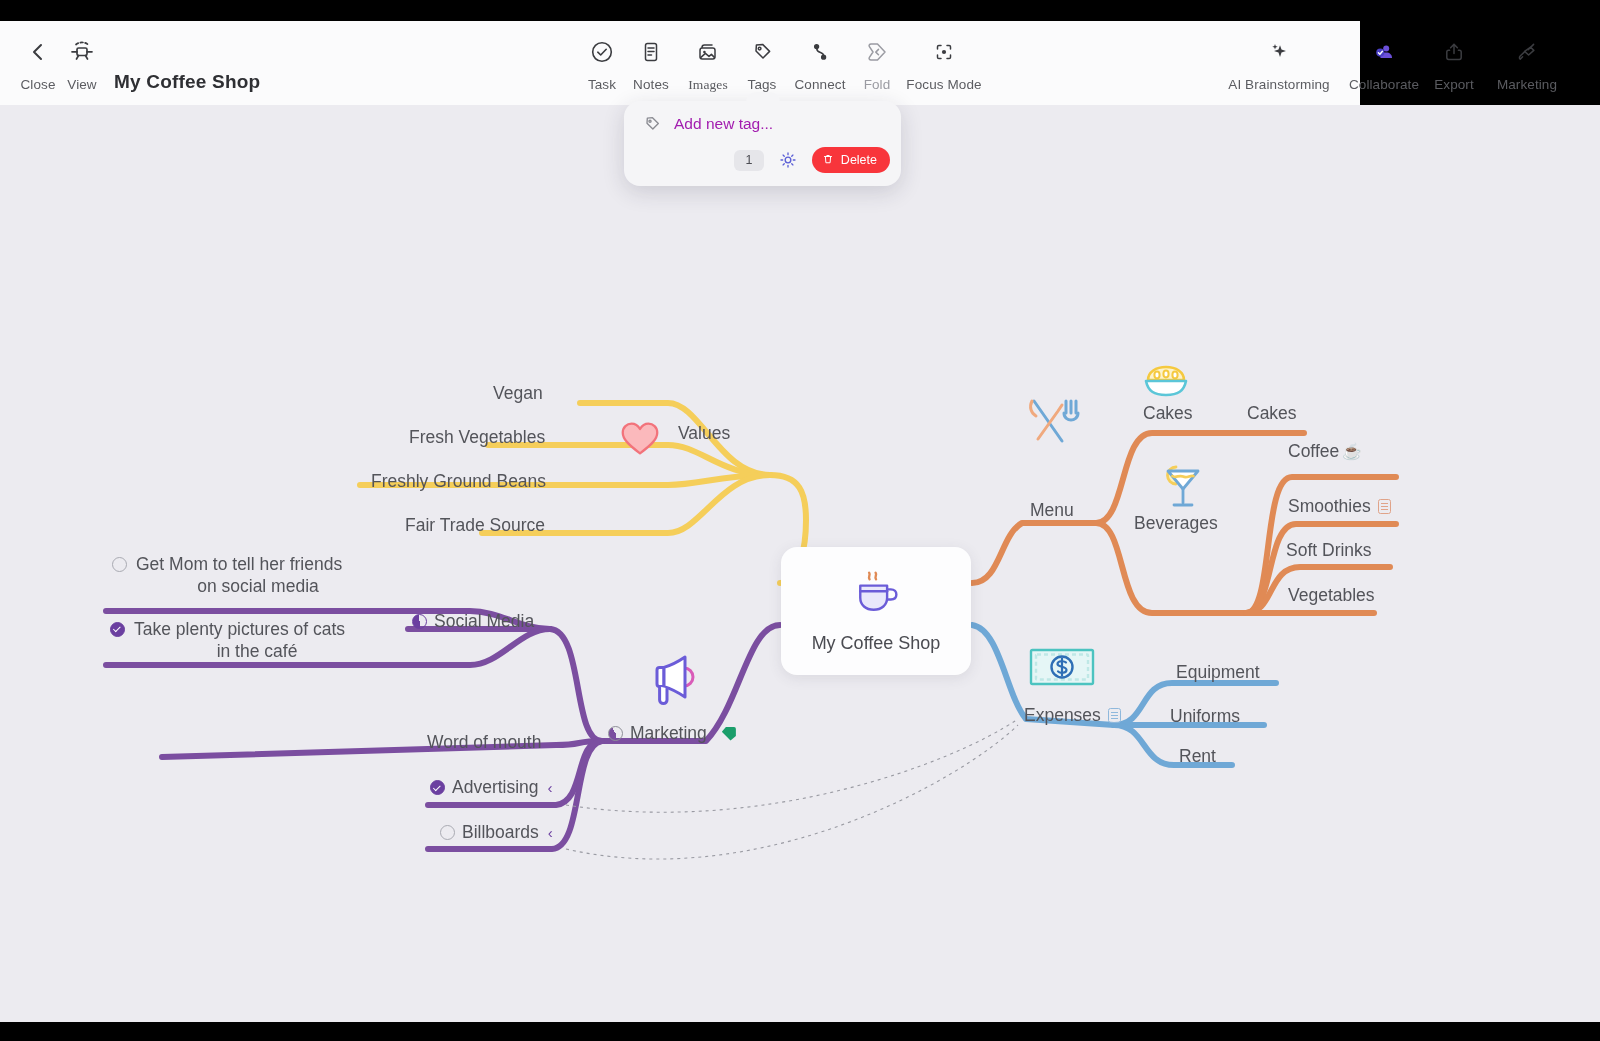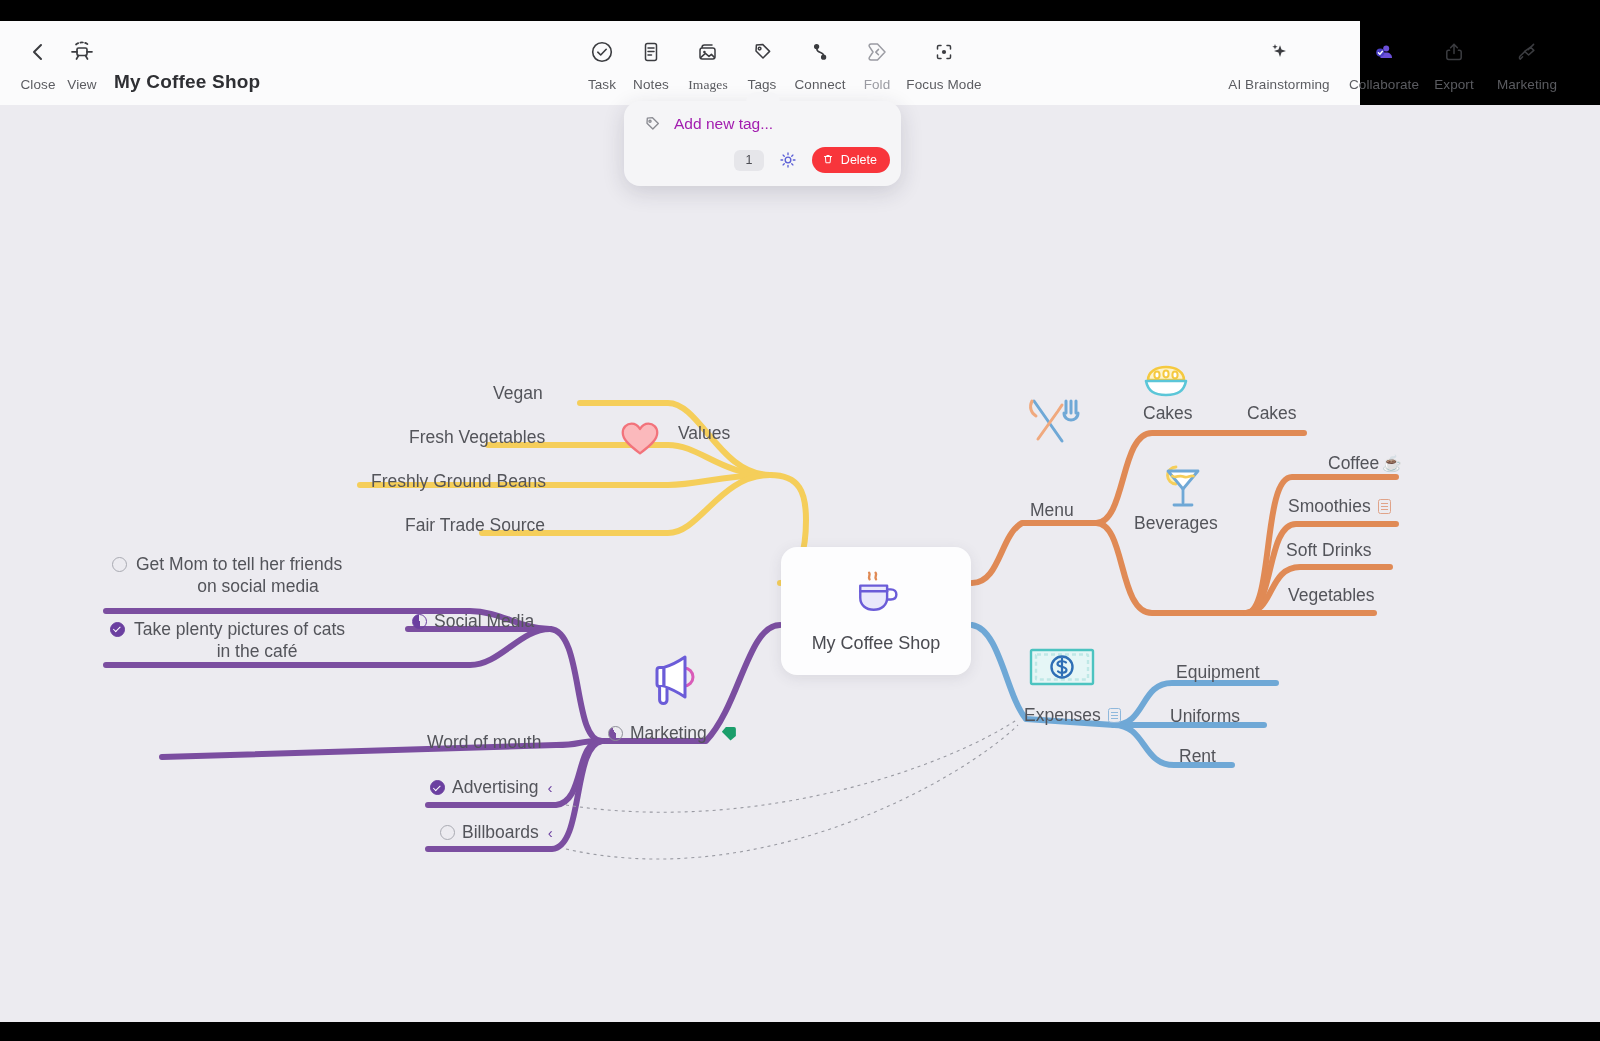--- a/index.html
+++ b/index.html
@@ -424,21 +424,21 @@
         <path d="M16 18 L46 18 L31 36 Z" fill="#FFFFFF" stroke="#6FA8D6"></path>
         <path d="M20.5 23 C 24 25.6, 27 21.5, 31 23.6 C 35 25.7, 38 22, 41.4 23" stroke="#F5CE5A"></path>
         <path d="M31 36 L31 50" stroke="#6FA8D6"></path>
         <path d="M22 52 L40 52" stroke="#6FA8D6"></path>
       </svg>
     </div>
     <div class="node" style="left:1134px; top:408px;">
       <span class="node-lbl">Beverages</span>
     </div>
 
-    <div class="node" style="left:1288px; top:348px;margin-left:40px;">
+    <div class="node" style="left:1288px; top:336px;">
       <span class="node-lbl">Coffee</span>
       <span style="font-size:16px; margin-left:-4px;">☕</span>
     </div>
     <div class="node" style="left:1288px; top:391px;">
       <span class="node-lbl">Smoothies</span>
       <span class="badge-note"></span>
     </div>
     <div class="node" style="left:1286px; top:435px;">
       <span class="node-lbl">Soft Drinks</span>
     </div>

